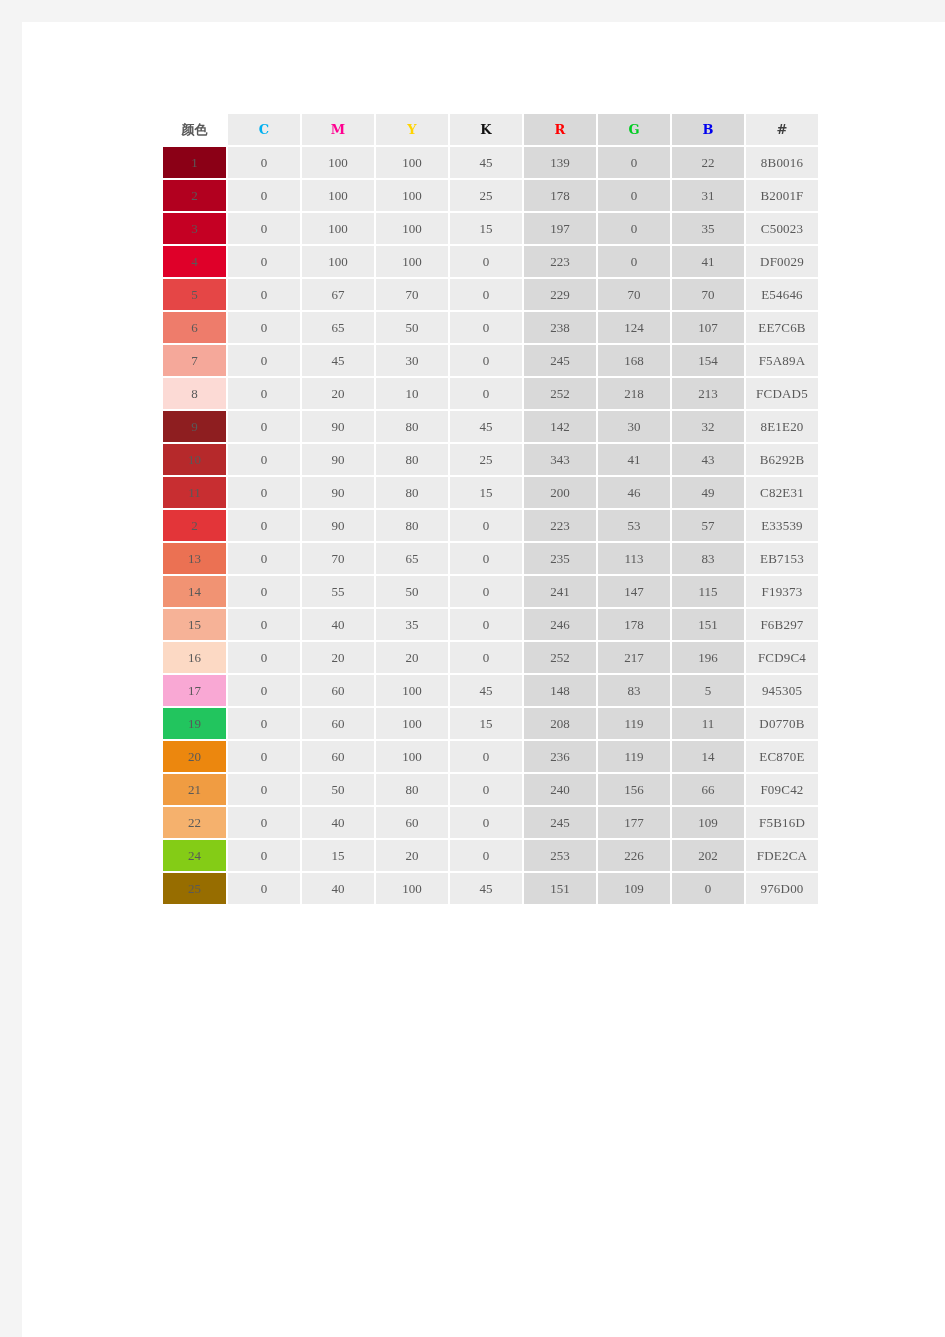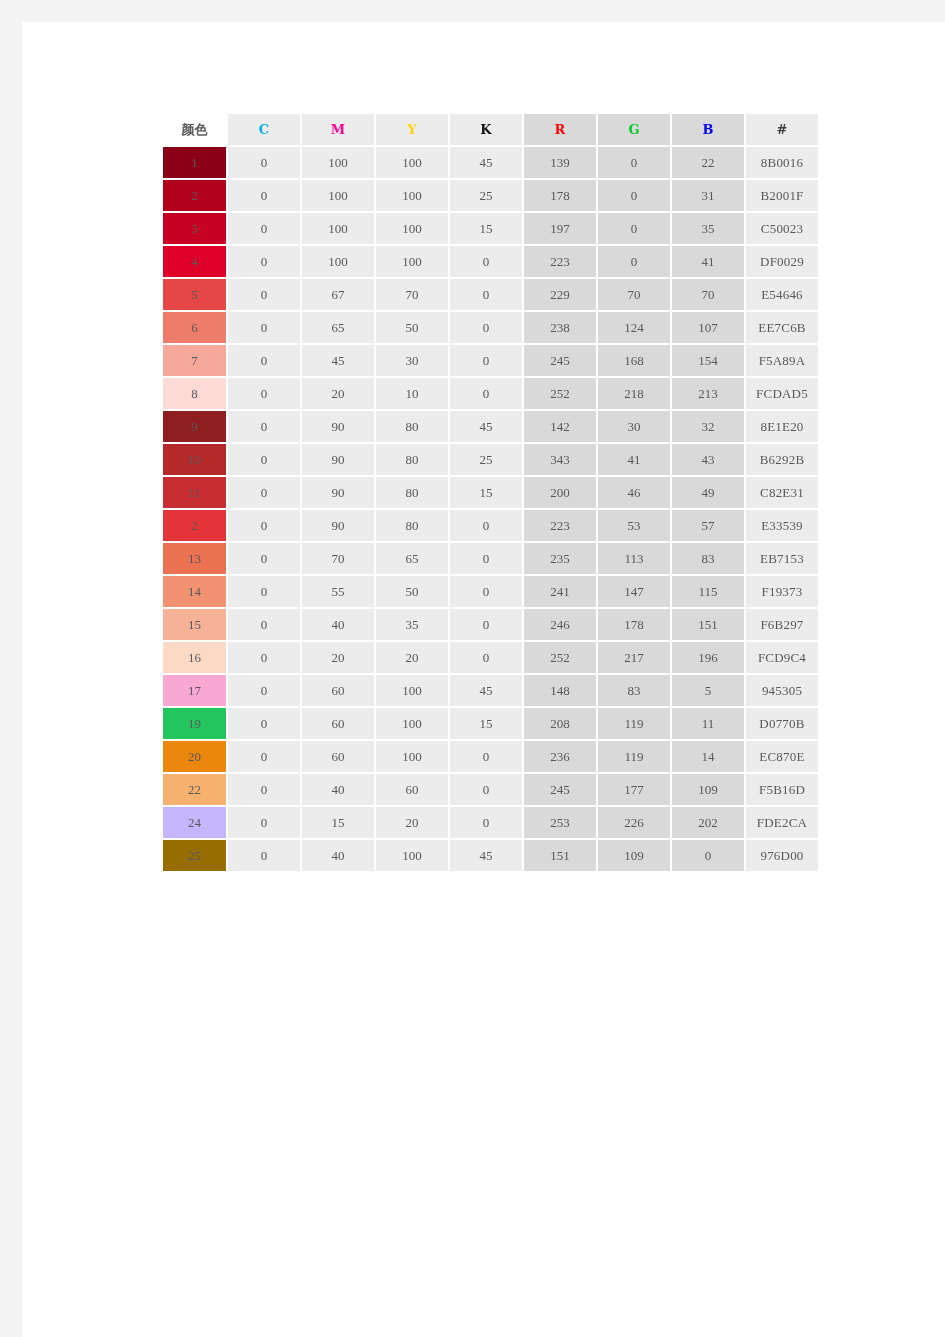--- a/index.html
+++ b/index.html
@@ -370,32 +370,43 @@
             <td class="cmyk">0</td>
             <td class="cmyk">60</td>
             <td class="cmyk">100</td>
             <td class="cmyk">0</td>
             <td class="rgb">236</td>
             <td class="rgb">119</td>
             <td class="rgb">14</td>
             <td class="hex">EC870E</td>
           </tr>
           <tr>
+            <td class="swatch" style="background: rgb(240, 156, 66);"><span class="idx">21</span></td>
+            <td class="cmyk">0</td>
+            <td class="cmyk">50</td>
+            <td class="cmyk">80</td>
+            <td class="cmyk">0</td>
+            <td class="rgb">240</td>
+            <td class="rgb">156</td>
+            <td class="rgb">66</td>
+            <td class="hex">F09C42</td>
+          </tr>
+          <tr>
             <td class="swatch" style="background: rgb(245, 177, 109);"><span class="idx">22</span></td>
             <td class="cmyk">0</td>
             <td class="cmyk">40</td>
             <td class="cmyk">60</td>
             <td class="cmyk">0</td>
             <td class="rgb">245</td>
             <td class="rgb">177</td>
             <td class="rgb">109</td>
             <td class="hex">F5B16D</td>
           </tr>
           <tr>
-            <td class="swatch" style="background: #c4b5fd; margin-top: 20px;"><span class="idx">24</span></td>
+            <td class="swatch" style="background: #84cc16; margin-top: 20px;"><span class="idx">24</span></td>
             <td class="cmyk">0</td>
             <td class="cmyk">15</td>
             <td class="cmyk">20</td>
             <td class="cmyk">0</td>
             <td class="rgb">253</td>
             <td class="rgb">226</td>
             <td class="rgb">202</td>
             <td class="hex">FDE2CA</td>
           </tr>
           <tr>

